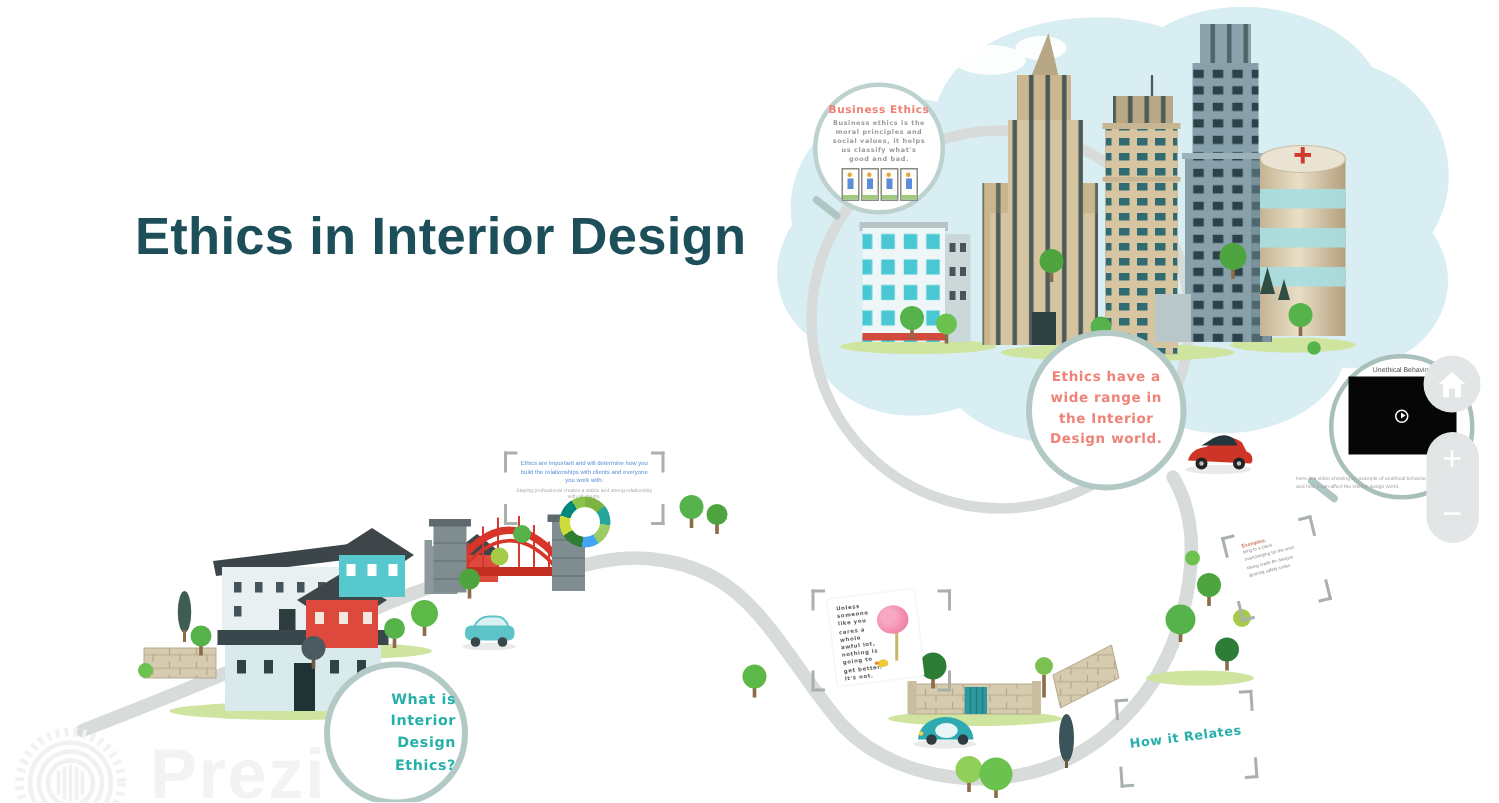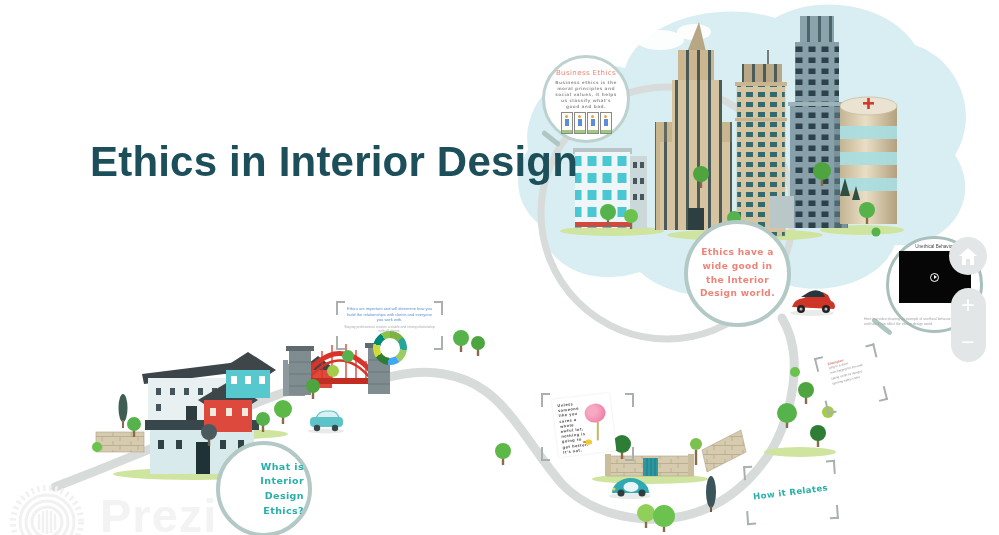--- a/index.html
+++ b/index.html
@@ -11,21 +11,21 @@
   .svg-layer { position:absolute; left:0; top:0; z-index:1; }
 
   
   .cframe { position:absolute; border-radius:50%; background:#fff; z-index:3;
             display:flex; flex-direction:column; align-items:center; justify-content:center; text-align:center; }
   .handle { position:absolute; background:#afc6c3; border-radius:3px; z-index:2; }
 
   .hand { font-family:"DejaVu Sans", sans-serif; font-weight:bold; letter-spacing:.4px; line-height:1.55; }
 
   #c-business { left:542px; top:55px; width:88px; height:88px; border:3px solid #bdd1ce; padding-top:4px; }
-  #c-business .ttl { font-size:7px; color:#f08172; font-weight:normal; margin-bottom:2px; }
+  #c-business .ttl { font-size:7px; color:#f08172; font-weight:bold; margin-bottom:2px; }
   #c-business .bdy { font-size:4.3px; color:#9b9b9b; width:62px; line-height:1.35; }
   .comic { display:flex; gap:1px; margin-top:3px; }
   .panel { width:12px; height:22px; background:#fdfcf6; border:0.5px solid #8a8a8a; display:flex; flex-direction:column; align-items:center; padding-top:2px; }
   .panel .head { width:3px; height:3px; border-radius:50%; background:#e8a33d; }
   .panel .bod  { width:4px; height:7px; background:#5b8dd9; margin-top:1px; }
   .panel .grnd { width:100%; height:3px; background:#9ec97f; margin-top:auto; }
 
   #c-range { left:684px; top:220px; width:107px; height:107px; border:4px solid #b3c9c6; }
   #c-range .txt { font-size:9px; color:#ef8377; width:84px; }
 
@@ -67,21 +67,21 @@
 
   #f-relates { left:745px; top:463px; width:92px; height:59px; transform:rotate(-4deg);
                display:flex; align-items:center; justify-content:center; }
   #f-relates .txt { font-size:8.5px; color:#27b0aa; transform:rotate(-3deg); }
 
   #f-note { left:820px; top:350px; width:62px; height:58px; transform:rotate(-14deg); padding:7px 0 0 12px; }
   #f-note .nt { font-size:3.4px; color:#d07a6e; font-weight:bold; }
   #f-note .nl { font-size:3px; color:#8d8d8d; line-height:1.8; display:block; }
 
   
-  .page-title { position:absolute; left:90px; top:138px; z-index:2; font-size:42px; font-weight:700; color:#1d4f5a; letter-spacing:.2px;text-align:center; }
+  .page-title { position:absolute; left:90px; top:138px; z-index:2; font-size:35px; font-weight:700; color:#1d4f5a; letter-spacing:.2px;text-align:center; }
 
   .watermark { position:absolute; left:0; top:478px; z-index:2; display:flex; align-items:flex-start; }
   .wm-text { font-size:47px; font-weight:700; color:#f3f3f3; margin-left:10px; margin-top:10px; letter-spacing:1px; }
 
   
   .controls { position:absolute; right:12px; top:237px; z-index:5; display:flex; flex-direction:column; align-items:center; }
   .home-btn { width:38px; height:38px; border-radius:50%; background:#e2e6e6; display:flex; align-items:center; justify-content:center; }
   .zoom-pill { margin-top:13px; width:35px; height:74px; border-radius:18px; background:#e2e6e6;
                display:flex; flex-direction:column; align-items:center; justify-content:space-between; padding:6px 0 8px; }
   .zoom-pill .z { color:#fff; font-size:23px; font-weight:400; line-height:1; user-select:none; }
@@ -438,21 +438,21 @@
         </div>
       <div class="panel">
           <div class="head"></div>
           <div class="bod"></div>
           <div class="grnd"></div>
         </div>
     </div>
   </div>
 
   <div class="cframe hand" id="c-range">
-    <div class="txt">Ethics have a wide good in the Interior Design world.</div>
+    <div class="txt">Ethics have a wide range in the Interior Design world.</div>
   </div>
 
   <div class="cframe hand" id="c-what">
     <div class="txt">What is Interior Design Ethics?</div>
   </div>
 
   <div class="handle" style="left:870px; top:324px; width:24px; height:5px; transform:rotate(38deg);"></div>
   <div class="cframe" id="c-unethical">
     <div class="ttl">Unethical Behavior</div>
     <div class="video">

